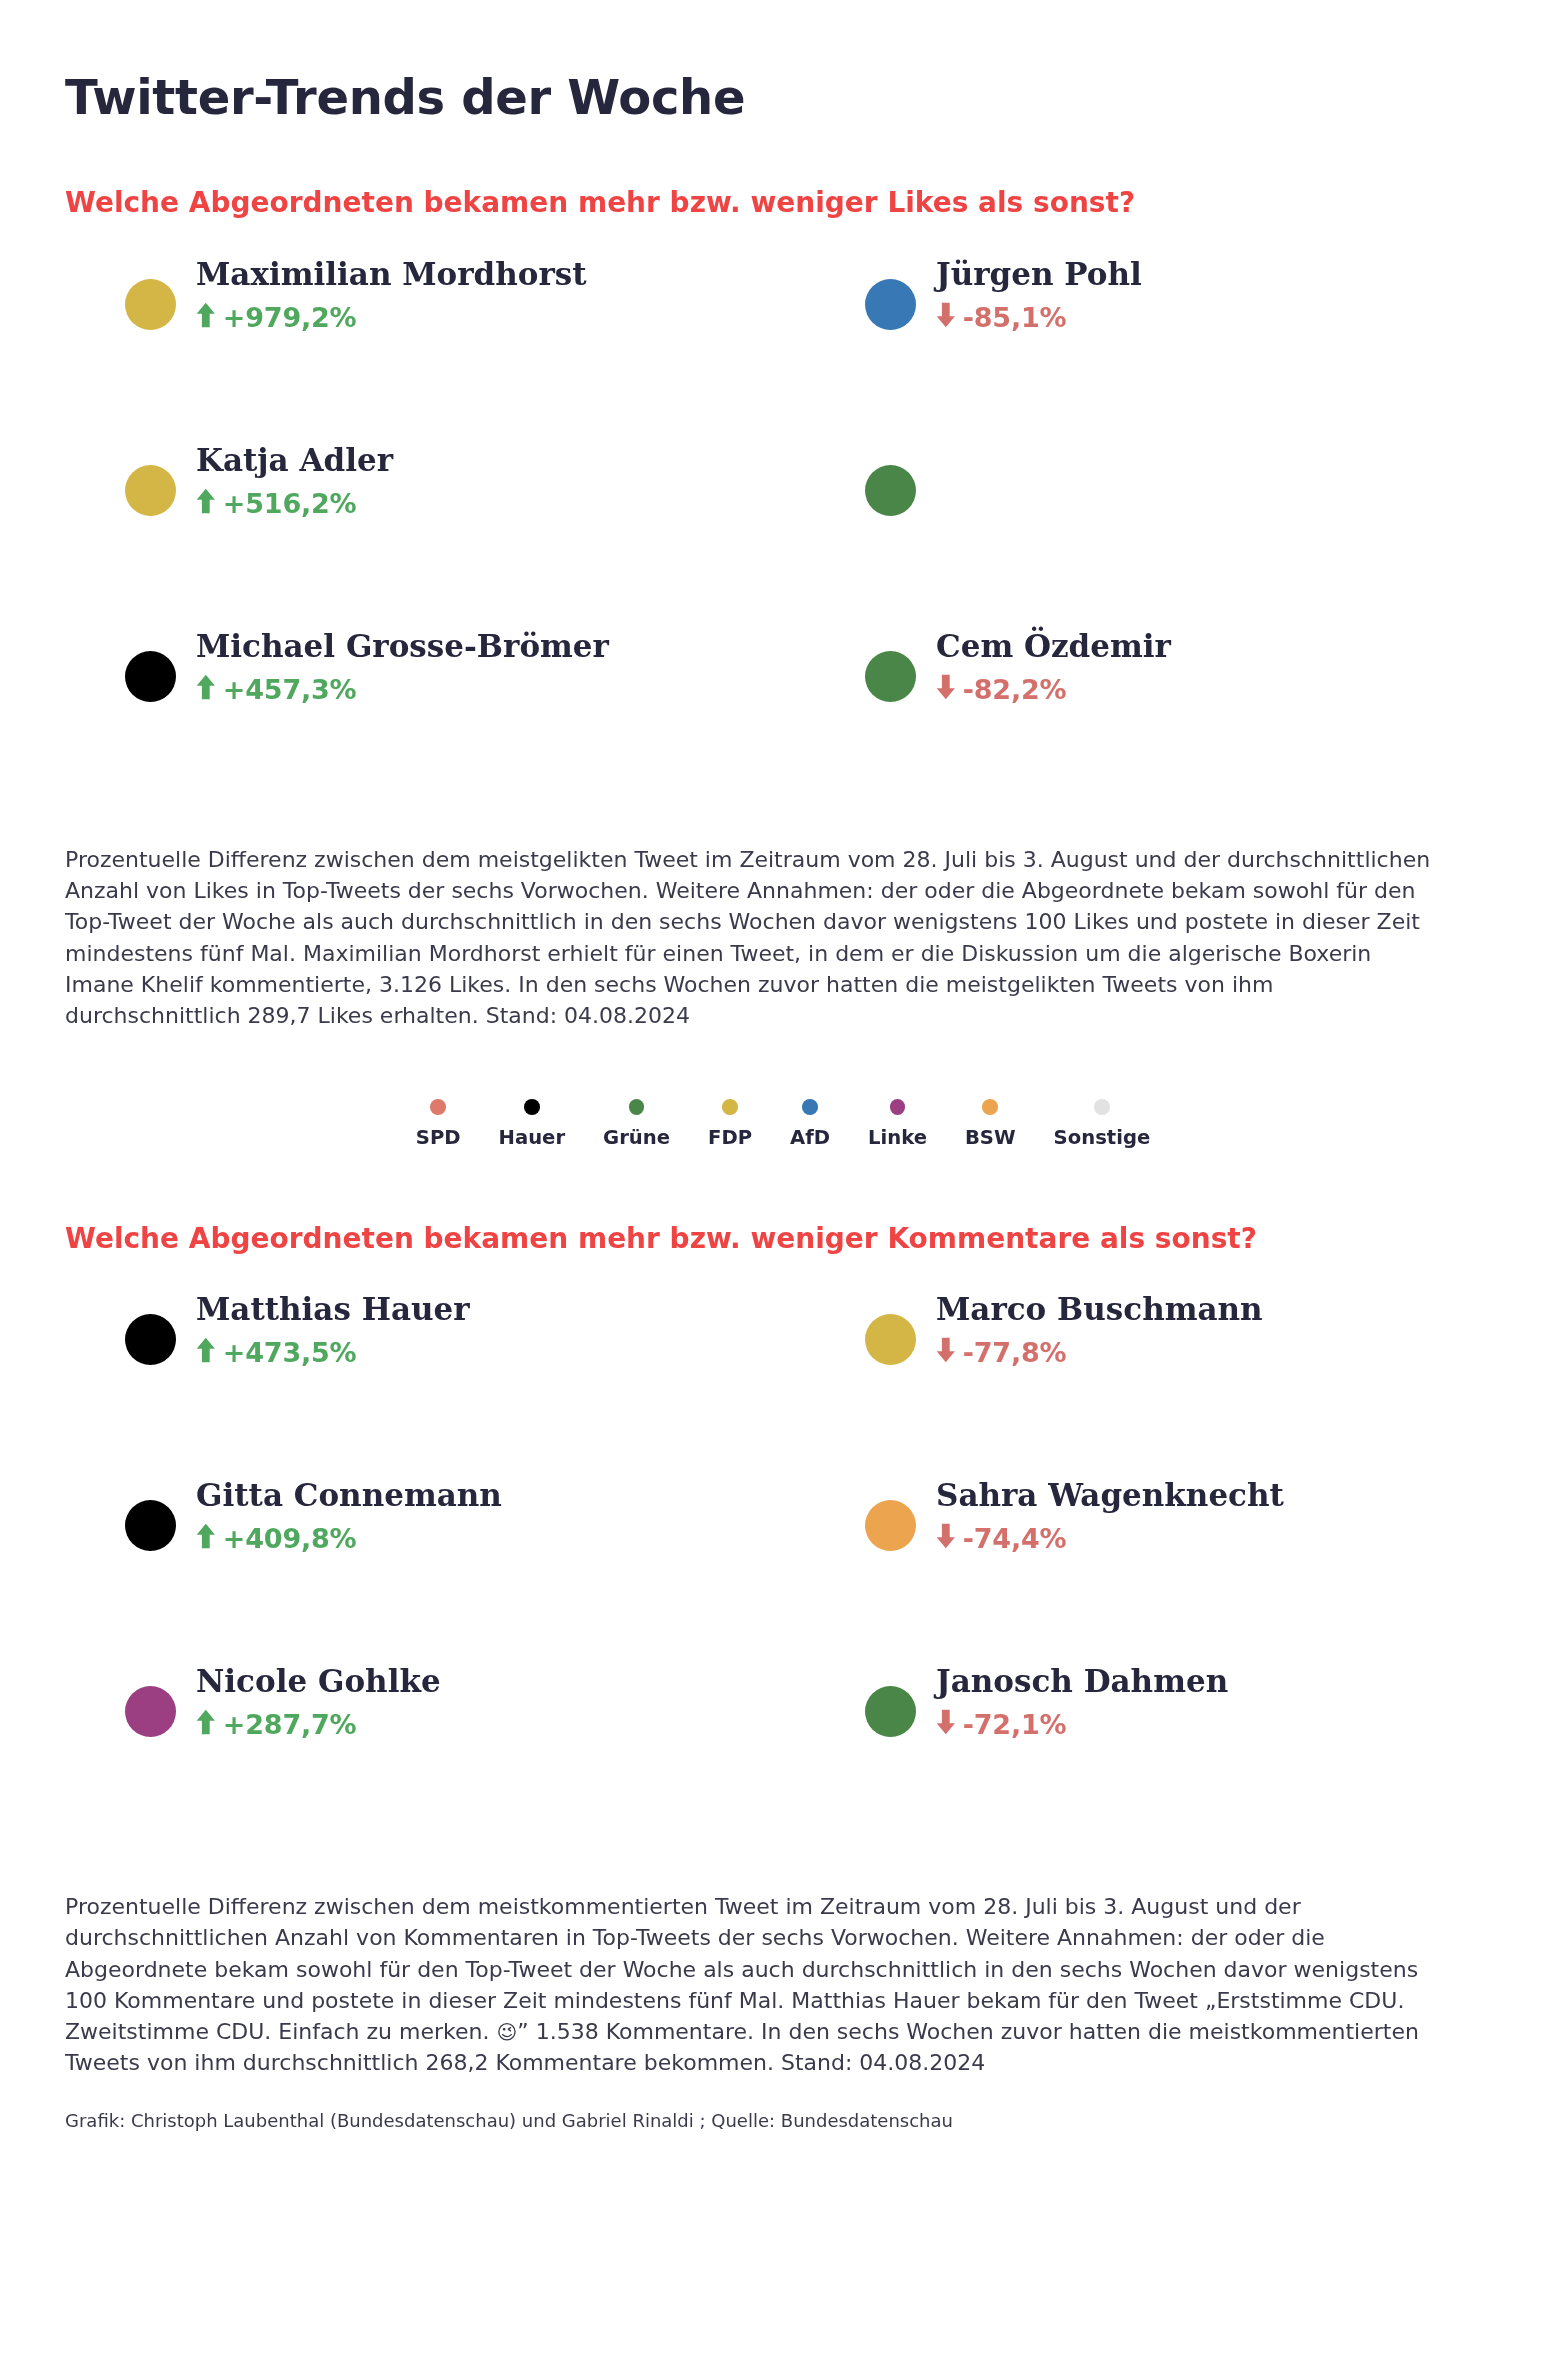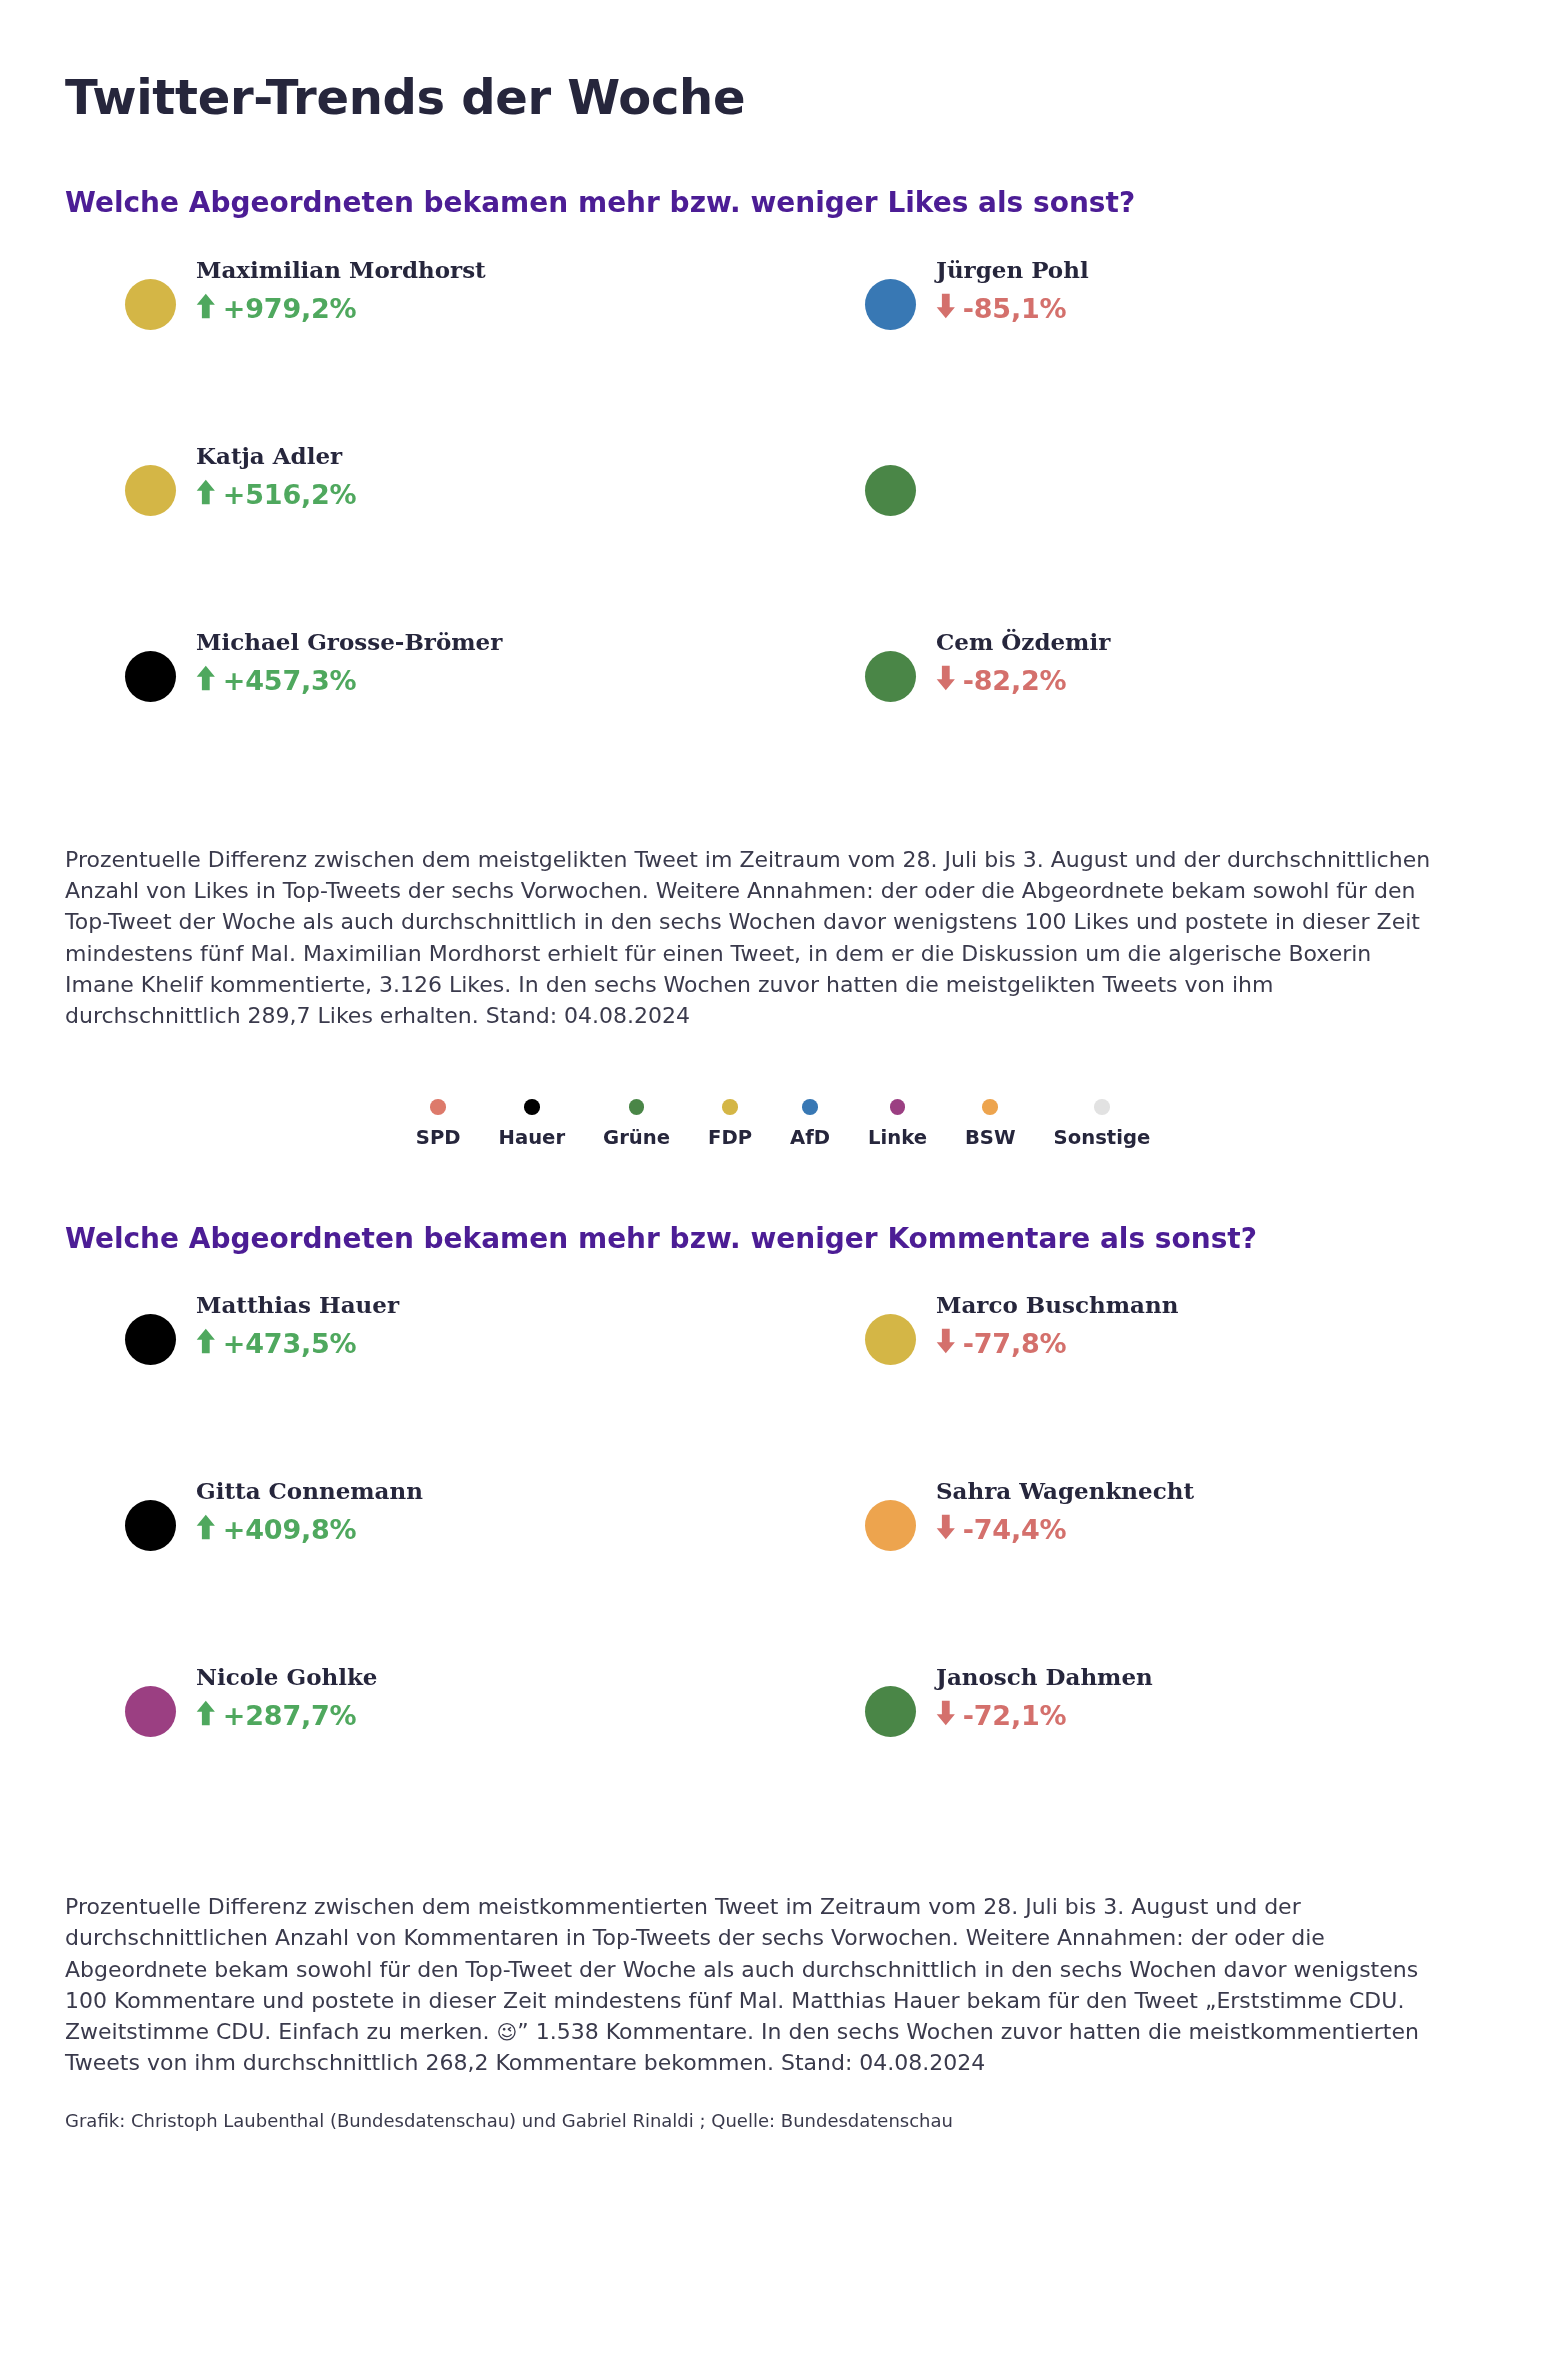--- a/index.html
+++ b/index.html
@@ -31,21 +31,21 @@
     letter-spacing: -0.3px;
     color: #26263c;
     margin: 0;
     padding-top: 56px;
     line-height: 1.05;
   }
   .section-heading {
     font-family: "DejaVu Sans", sans-serif;
     font-weight: bold;
     font-size: 28px;
-    color: #4c1d95;
+    color: #ef4444;
     margin: 0;
     line-height: 1.2;
   }
   .heading-likes { padding-top: 64px; }
   .heading-comments { padding-top: 0; }
 
   
   .people-grid {
     display: grid;
     grid-template-columns: 1fr 1fr;
@@ -74,21 +74,21 @@
     height: 51px;
     border-radius: 50%;
     display: block;
   }
   .person-info {
     padding-top: 0px;
   }
   .person-name {
     font-family: "DejaVu Serif", serif;
     font-weight: bold;
-    font-size: 23px;
+    font-size: 31px;
     color: #26263c;
     line-height: 1.1;
     white-space: nowrap;
   }
   .person-change {
     display: flex;
     align-items: flex-start;
     margin-top: 10.5px;
     font-family: "DejaVu Sans", sans-serif;
     font-weight: bold;

